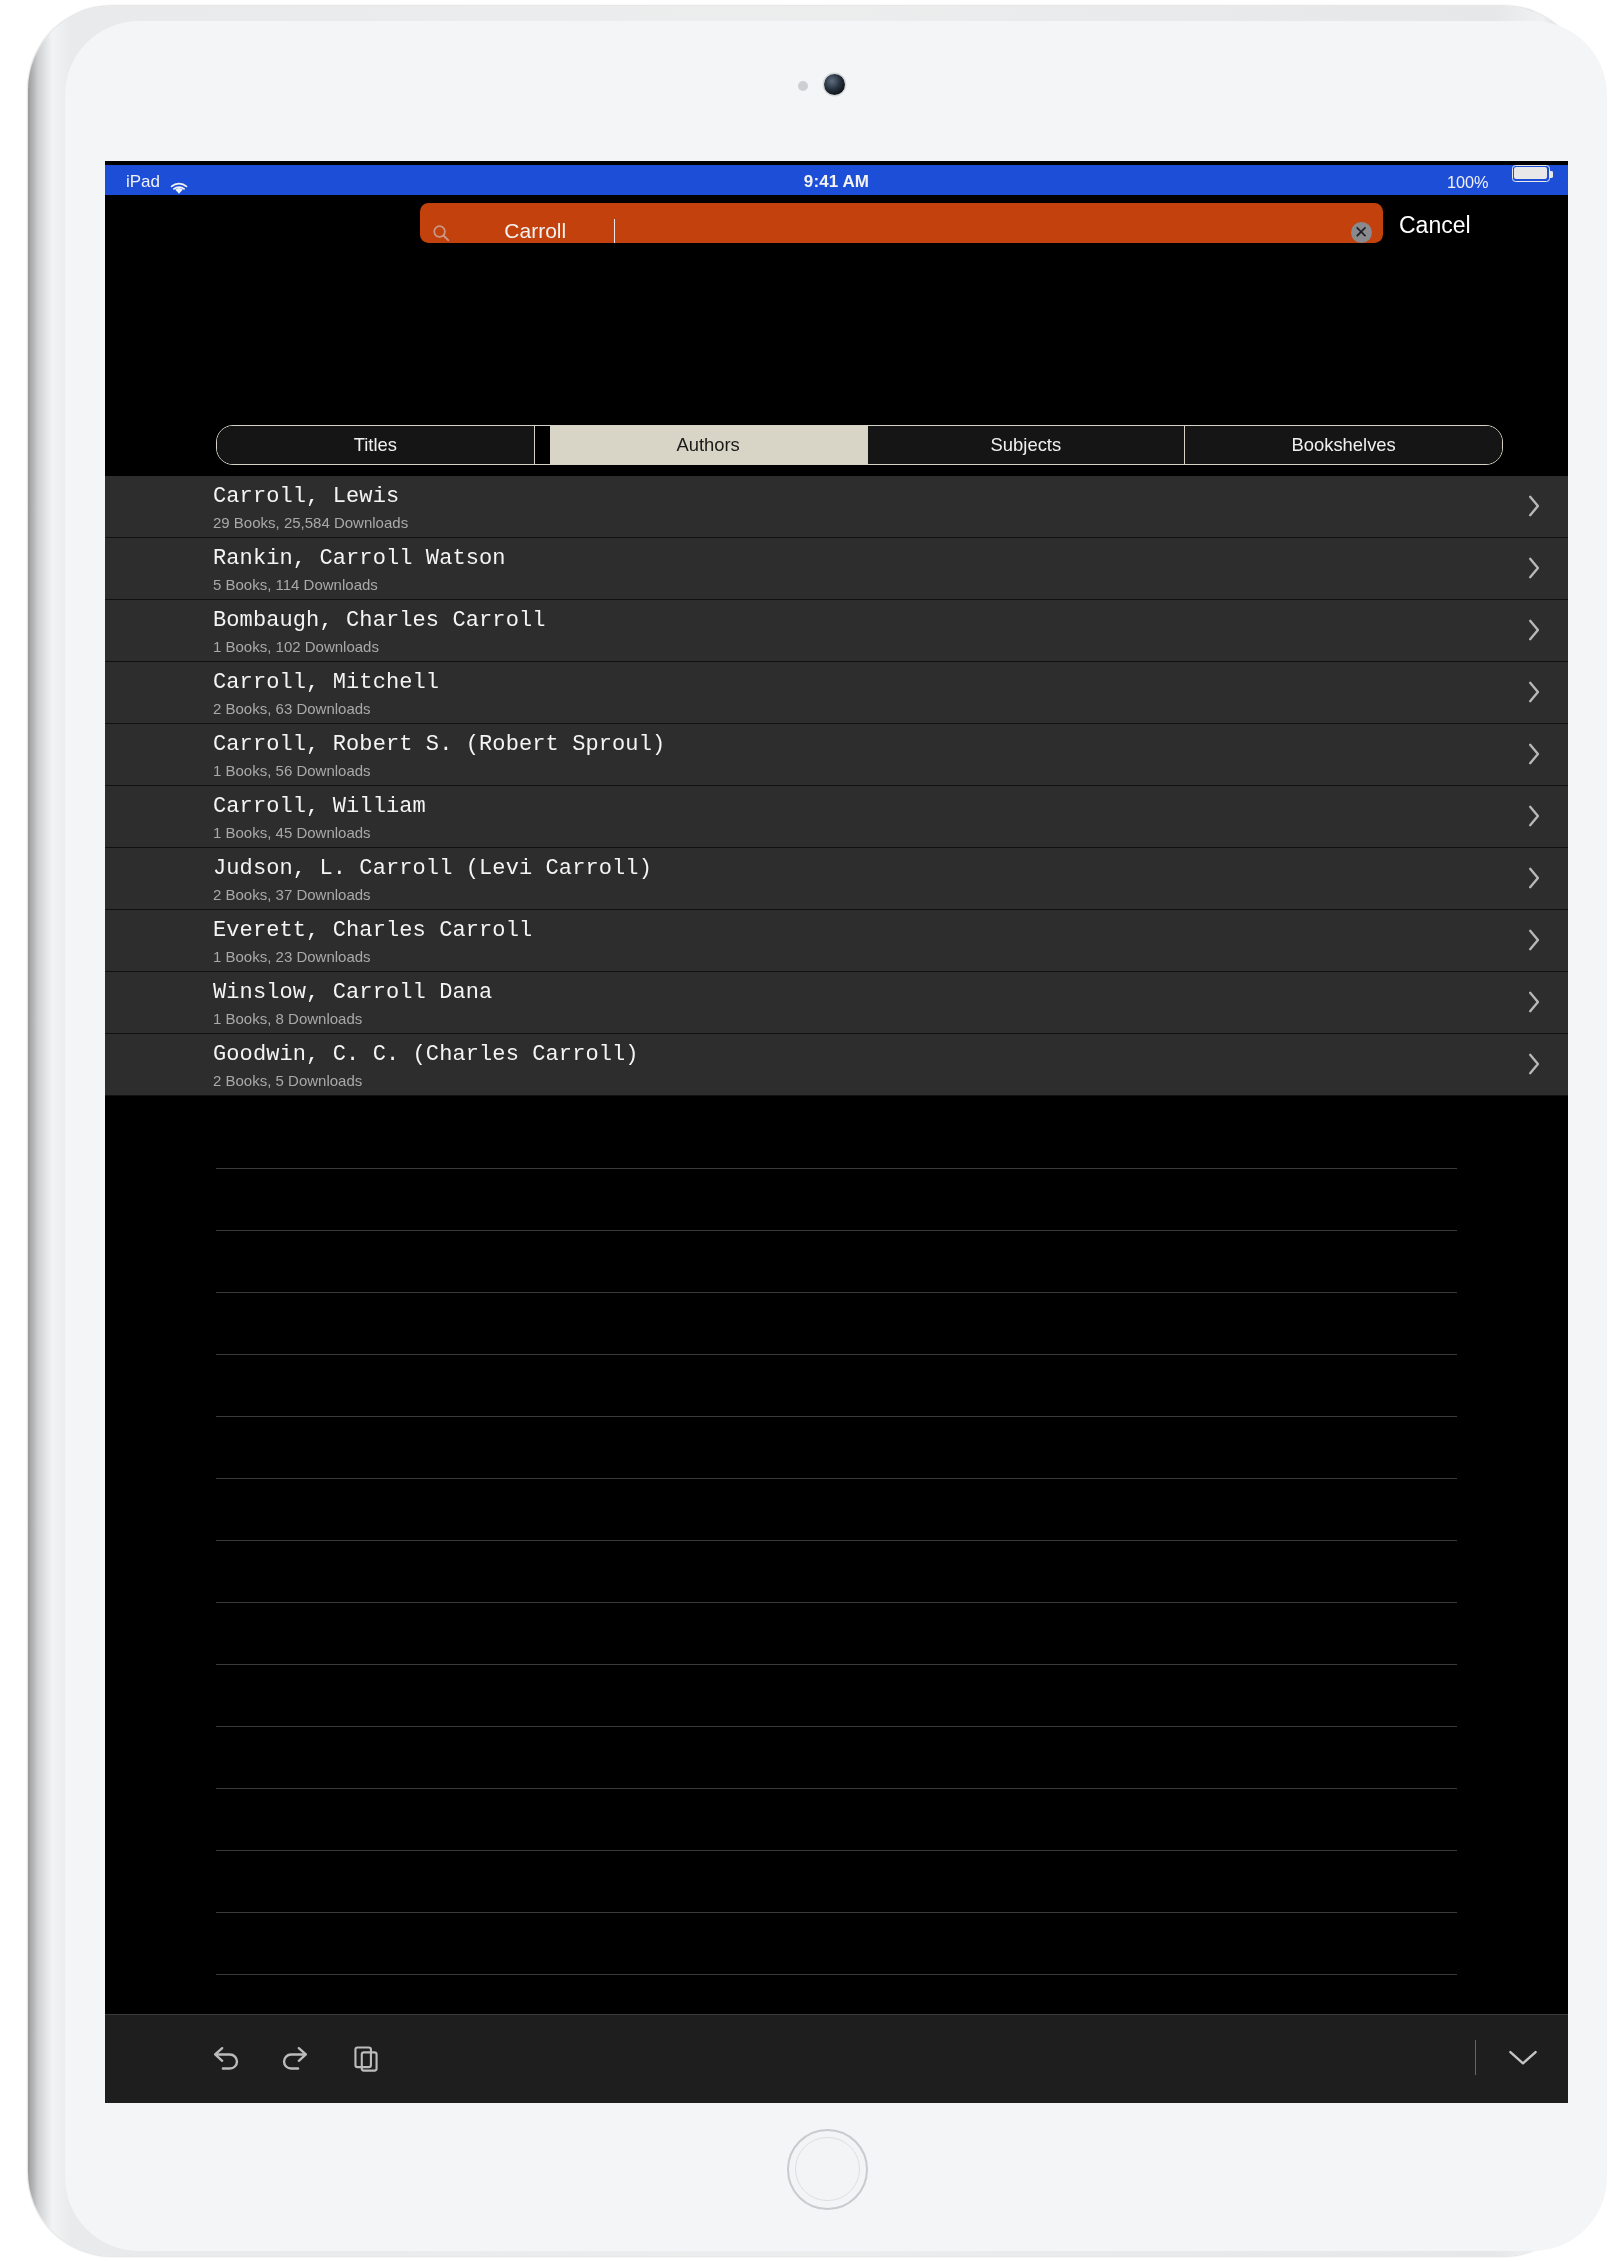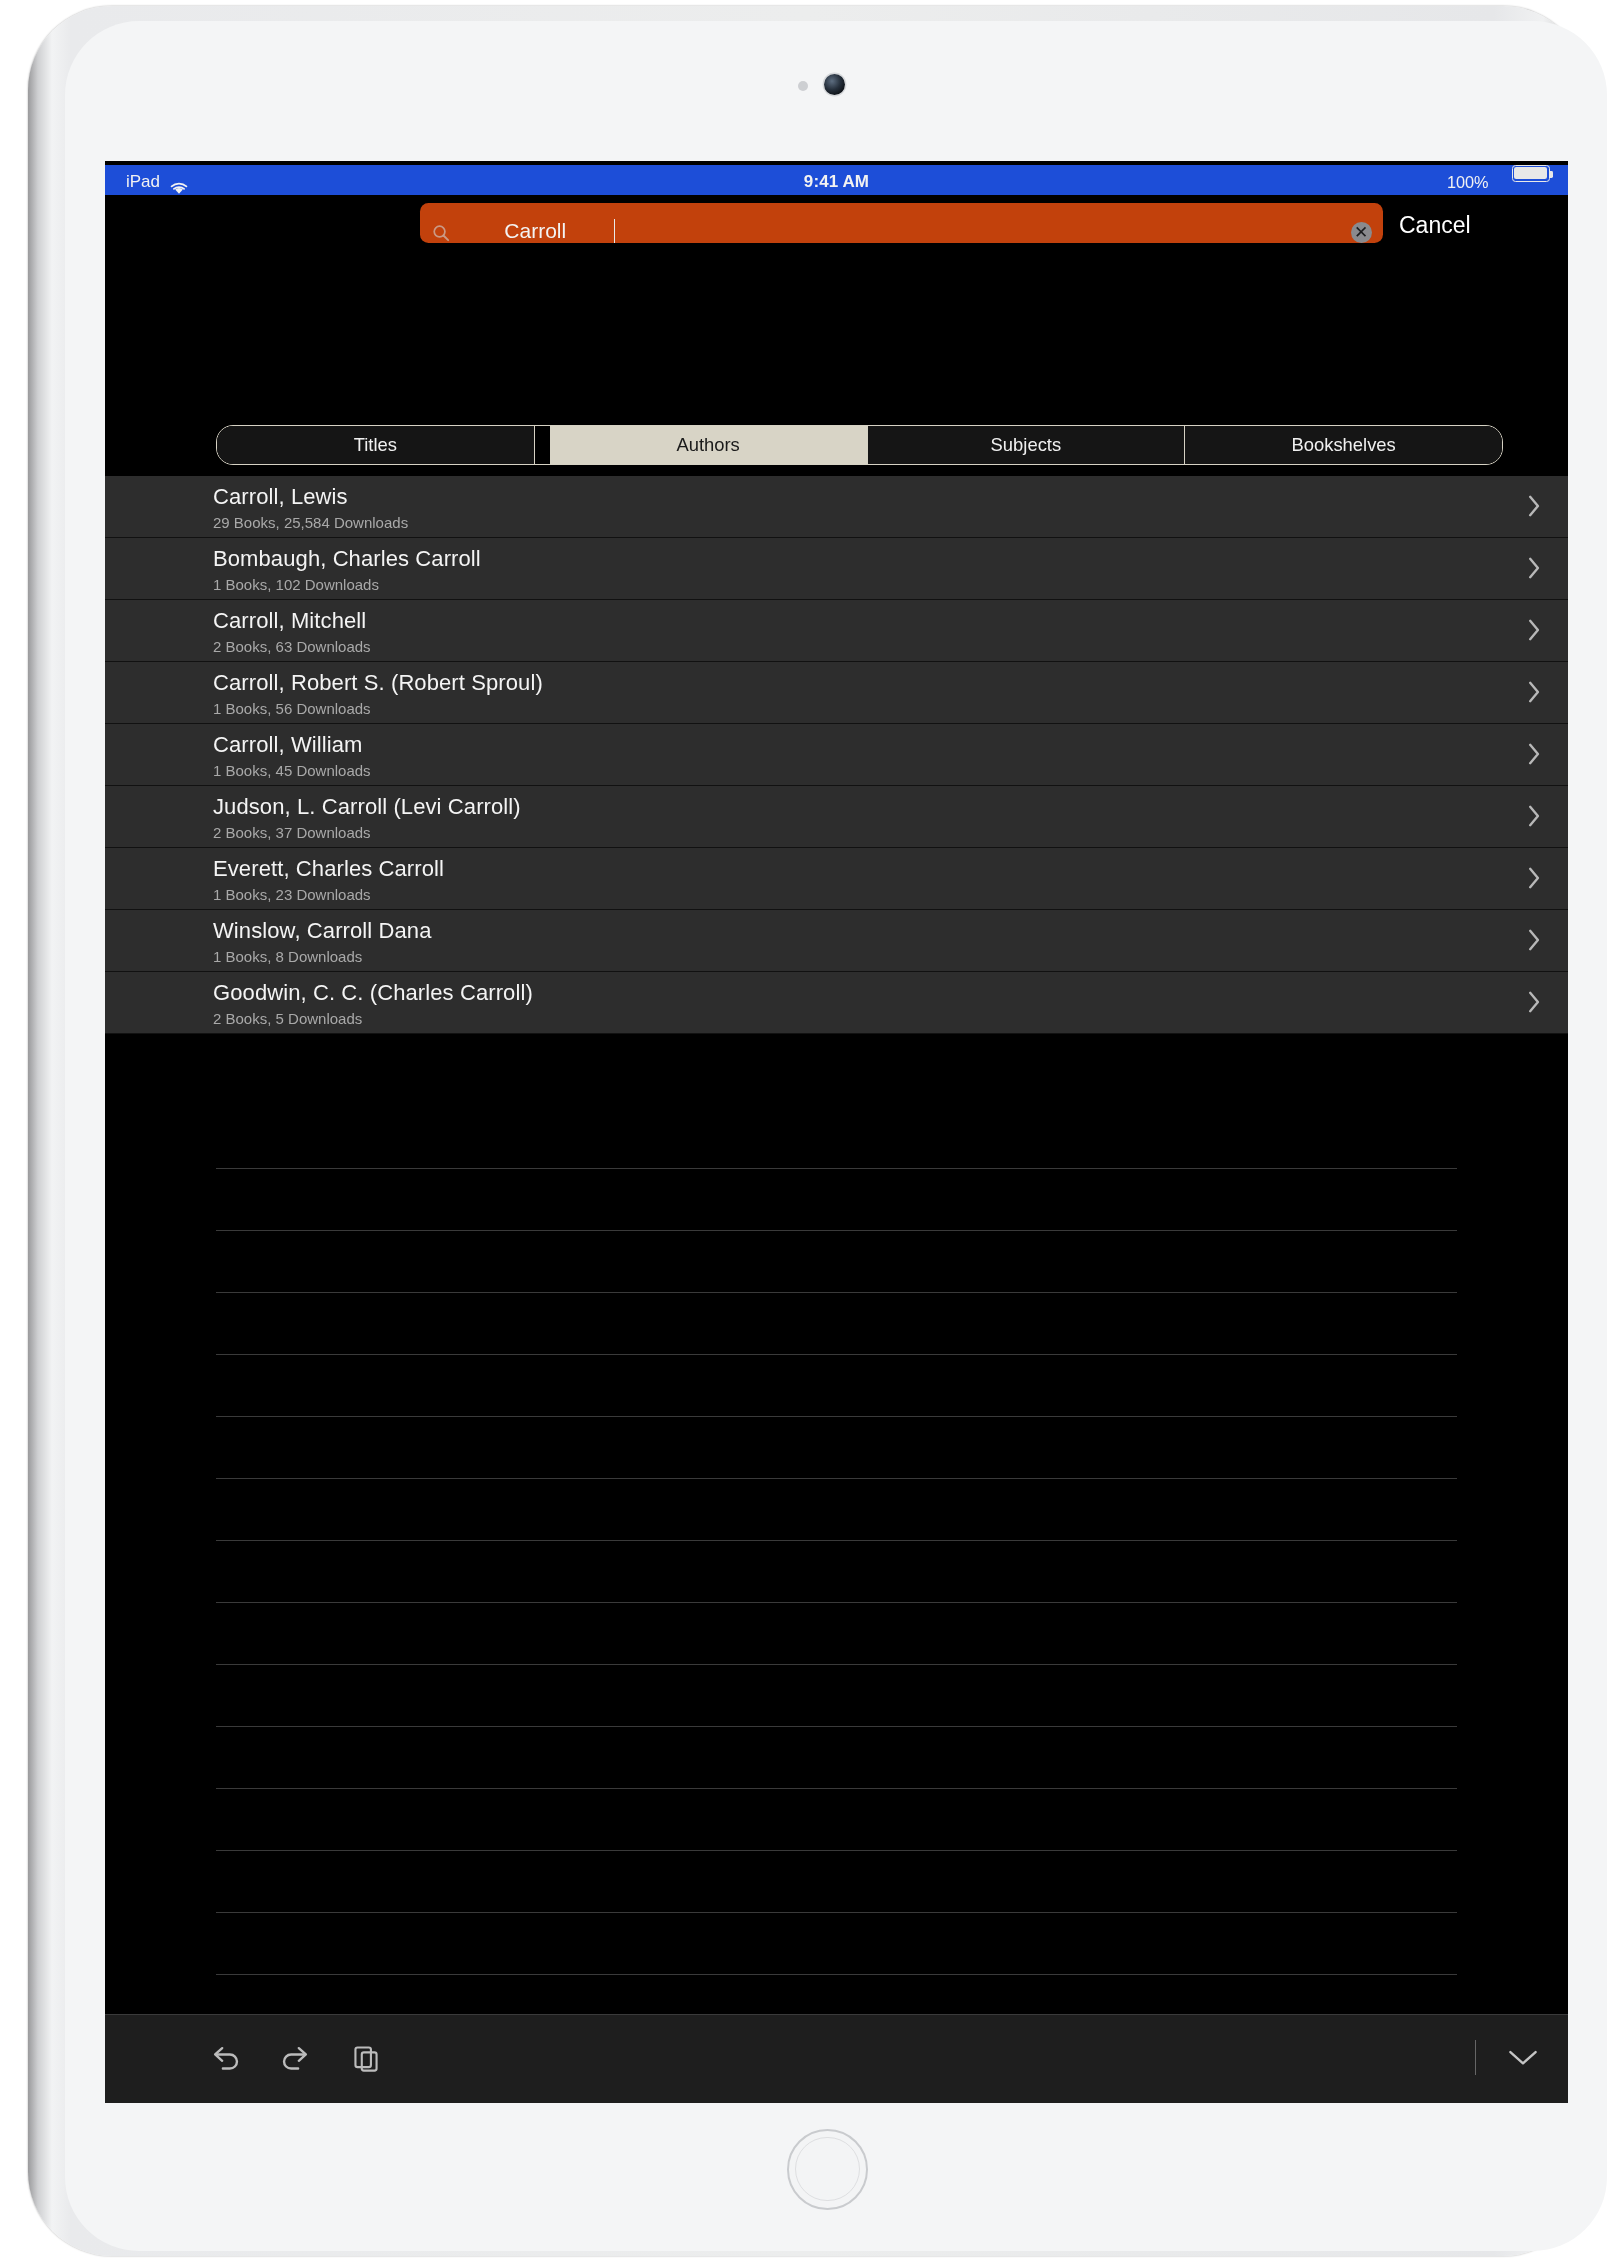--- a/index.html
+++ b/index.html
@@ -267,20 +267,21 @@
     border-bottom: 1.4px solid #111111;
     box-sizing: border-box;
   }
   .result-title {
     position: absolute;
     left: 108px;
     top: 8.5px;
     color: #f4f4f4;
     font-size: 22px;
     letter-spacing: 0.1px;
+    font-family: Liberation Mono, monospace;
   }
   .result-sub {
     position: absolute;
     left: 108px;
     top: 38px;
     color: #a9a9a9;
     font-size: 15px;
   }
   .chevron {
     position: absolute;
@@ -401,20 +402,29 @@
       <div class="result-row">
         <div class="result-title">Carroll, Lewis</div>
         <div class="result-sub">29 Books, 25,584 Downloads</div>
         <span class="chevron">
           <svg viewBox="0 0 18 34" width="12.8" height="24">
               <polyline points="3,4 14,17 3,30" fill="none" stroke="#b8b8b8" stroke-width="3.4" stroke-linecap="round" stroke-linejoin="round"></polyline>
             </svg>
         </span>
       </div>
 
+      <div class="result-row">
+        <div class="result-title">Rankin, Carroll Watson</div>
+        <div class="result-sub">5 Books, 114 Downloads</div>
+        <span class="chevron">
+          <svg viewBox="0 0 18 34" width="12.8" height="24">
+              <polyline points="3,4 14,17 3,30" fill="none" stroke="#b8b8b8" stroke-width="3.4" stroke-linecap="round" stroke-linejoin="round"></polyline>
+            </svg>
+        </span>
+      </div>
 
       <div class="result-row">
         <div class="result-title">Bombaugh, Charles Carroll</div>
         <div class="result-sub">1 Books, 102 Downloads</div>
         <span class="chevron">
           <svg viewBox="0 0 18 34" width="12.8" height="24">
               <polyline points="3,4 14,17 3,30" fill="none" stroke="#b8b8b8" stroke-width="3.4" stroke-linecap="round" stroke-linejoin="round"></polyline>
             </svg>
         </span>
       </div>

